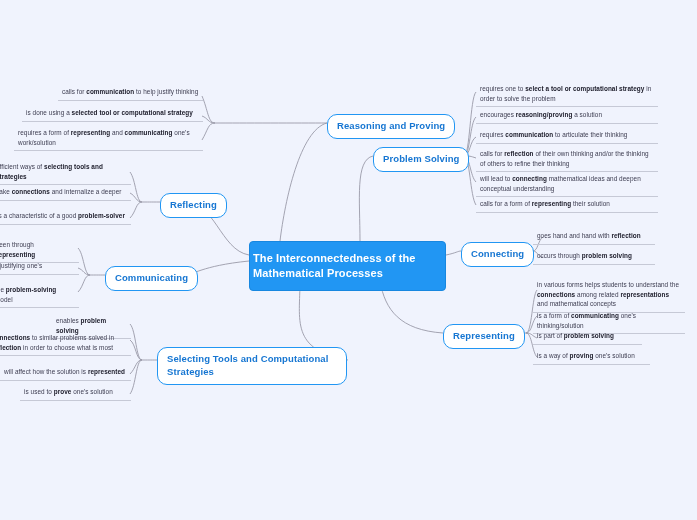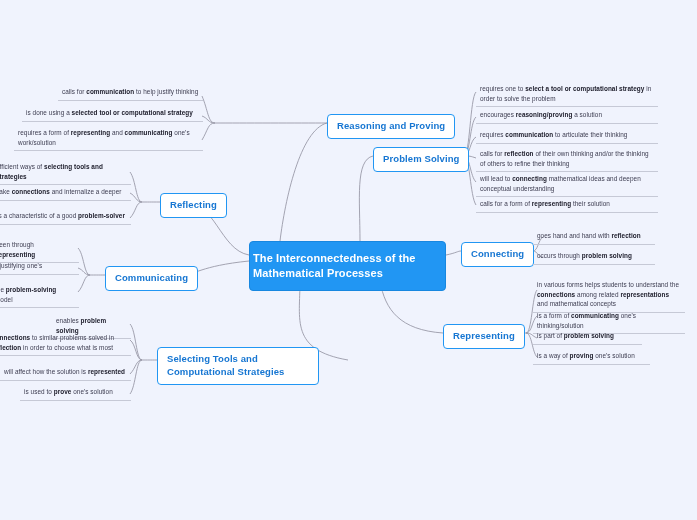--- a/index.html
+++ b/index.html
@@ -34,21 +34,21 @@
     font-weight: bold;
     line-height: 1.35;
     letter-spacing: 0.1px;
   }
   
   .branch-node {
     position: absolute;
     box-sizing: border-box;
     background: #ffffff;
     border: 1.4px solid #2196f3;
-    border-radius: 4px;
+    border-radius: 10px;
     padding: 5px 9px;
     color: #1676d2;
     font-size: 9.5px;
     font-weight: bold;
     line-height: 1.35;
     letter-spacing: 0.1px;
     white-space: nowrap;
   }
   .branch-node.wrap { white-space: normal; }
   
@@ -120,21 +120,21 @@
       <path d="M526,333 C532,333 532,336 537,338"></path>
       <path d="M526,333 C532,333 532,352 537,357"></path>
     </g>
   </svg>
 
   <div class="center-node">The Interconnectedness of the Mathematical Processes</div>
 
   <div class="branch-node" style="left:327px; top:114px;">Reasoning and Proving</div>
   <div class="branch-node" style="left:160px; top:193px;text-align:right;">Reflecting</div>
   <div class="branch-node" style="left:105px; top:266px;">Communicating</div>
-  <div class="branch-node wrap" style="left:157px; top:347px; width:162px;">Selecting Tools and Computational Strategies</div>
+  <div class="branch-node wrap" style="left:157px; top:347px; width:190px;">Selecting Tools and Computational Strategies</div>
   <div class="branch-node" style="left:373px; top:147px;">Problem Solving</div>
   <div class="branch-node" style="left:461px; top:242px;">Connecting</div>
   <div class="branch-node" style="left:443px; top:324px;">Representing</div>
 
   <div class="leaf" style="left:58px; top:85px; width:145px;">calls for <b>communication</b> to help justify thinking</div>
   <div class="leaf" style="left:22px; top:106px; width:181px;">is done using a <b>selected tool or computational strategy</b></div>
   <div class="leaf" style="left:14px; top:126px; width:189px;">requires a form of <b>representing</b> and <b>communicating</b> one's work/solution</div>
 
   <div class="leaf" style="left:-8px; top:160px; width:139px;">efficient ways of <b>selecting tools and strategies</b></div>
   <div class="leaf" style="left:-10px; top:185px; width:141px;">make <b>connections</b> and internalize a deeper</div>

